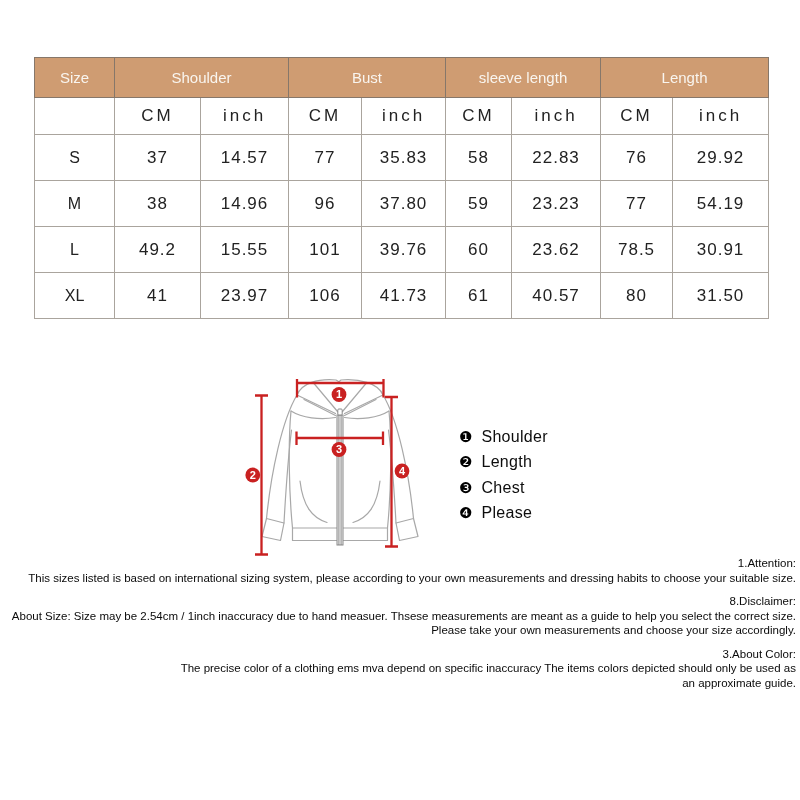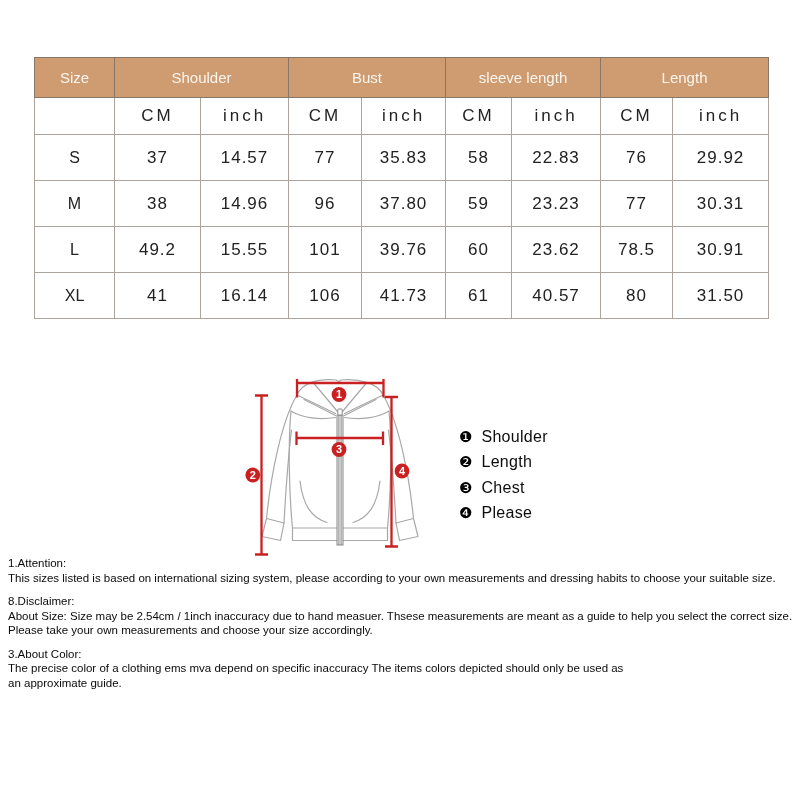--- a/index.html
+++ b/index.html
@@ -31,21 +31,21 @@
 
   
   .legend{position:absolute;left:459px;top:428px;}
   .legend-row{display:flex;align-items:center;height:17px;margin-bottom:8.3px;}
   .legend-marker{font-size:15px;line-height:17px;color:#000;margin-right:9px;}
   .legend-label{font-size:16px;line-height:17px;color:#0d0d0d;letter-spacing:0.3px;}
 
   
   .notes{position:absolute;left:8px;top:556px;width:788px;font-size:11.5px;line-height:14.5px;color:#0a0a0a;}
   .note-section{margin-bottom:9px;}
-  .note-line{white-space:nowrap;}
+  .note-line{white-space:nowrap;text-align:right;}
 </style>
 </head>
 <body>
 
 <div class="page">
 
   <table class="size-table">
     <colgroup>
       <col style="width:80px">
         <col style="width:86px">
@@ -91,37 +91,37 @@
       </tr>
       <tr>
         <td class="size-cell">M</td>
         <td>38</td>
         <td>14.96</td>
         <td>96</td>
         <td>37.80</td>
         <td>59</td>
         <td>23.23</td>
         <td>77</td>
-        <td>30.31</td>
+        <td>54.19</td>
       </tr>
       <tr>
         <td class="size-cell">L</td>
         <td>49.2</td>
         <td>15.55</td>
         <td>101</td>
         <td>39.76</td>
         <td>60</td>
         <td>23.62</td>
         <td>78.5</td>
         <td>30.91</td>
       </tr>
       <tr>
         <td class="size-cell">XL</td>
         <td>41</td>
-        <td>16.14</td>
+        <td>23.97</td>
         <td>106</td>
         <td>41.73</td>
         <td>61</td>
         <td>40.57</td>
         <td>80</td>
         <td>31.50</td>
       </tr>
     </tbody>
   </table>
 

